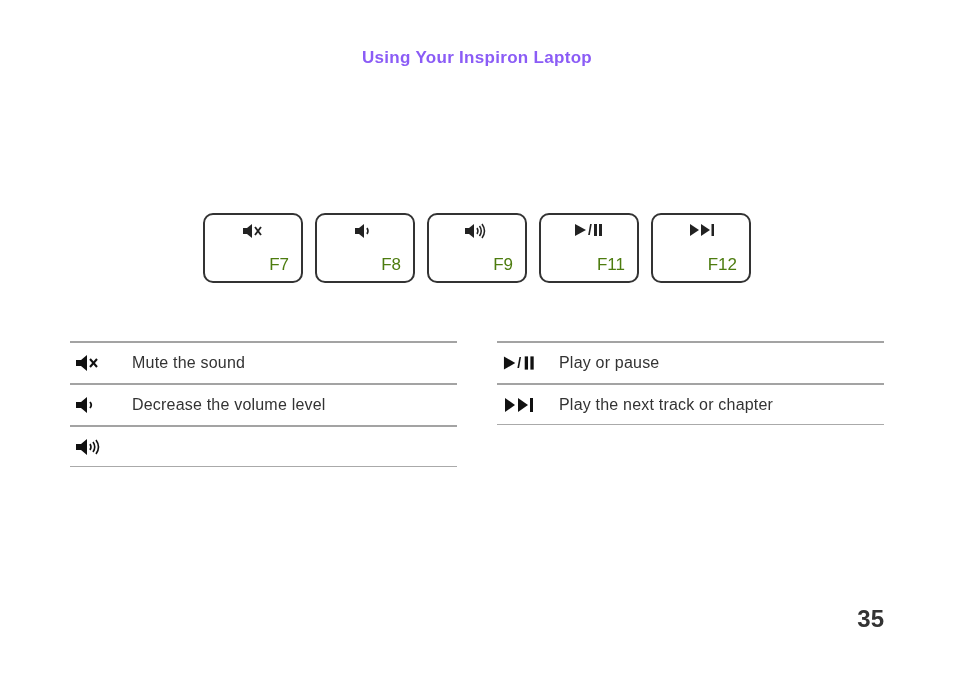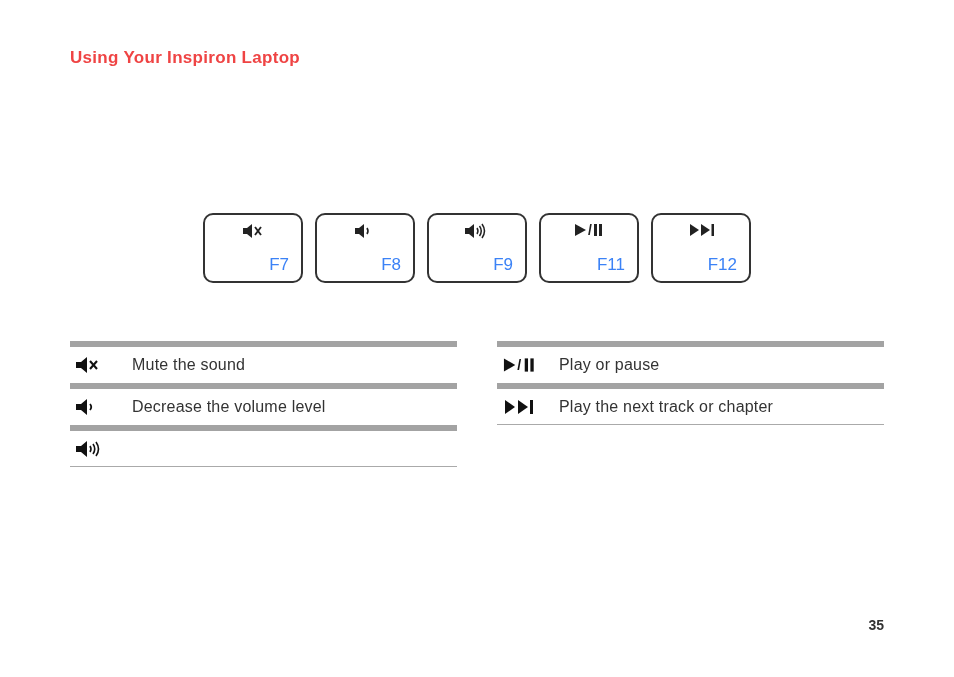--- a/index.html
+++ b/index.html
@@ -6,23 +6,23 @@
     body {
       width: 954px;
       height: 677px;
       background: #fff;
       font-family: Arial, Helvetica, sans-serif;
       color: #555;
       position: relative;
       padding: 48px 70px 40px 70px;
     }
     .header {
-      text-align: left;
+      text-align: center;
       font-weight: bold;
-      color: #ef4444;
+      color: #8b5cf6;
       font-size: 17px;
       letter-spacing: 0.3px;
     }
     .keys-row {
       display: flex;
       justify-content: center;
       gap: 12px;
       margin-top: 145px;
     }
     .key {
@@ -38,36 +38,36 @@
       top: 8px;
       left: 50%;
       transform: translateX(-50%);
       color: #222;
     }
     .key-label {
       position: absolute;
       bottom: 6px;
       right: 12px;
       font-size: 17px;
-      color: #3b82f6;
+      color: #4d7c0f;
       font-weight: 500;
     }
     .legend {
       display: flex;
       gap: 40px;
       margin-top: 58px;
       justify-content: center;
     }
     .legend-col {
       width: 390px;
     }
     .legend-row {
       display: flex;
       align-items: center;
-      border-top: 6px solid #a3a3a3;
+      border-top: 2px solid #a3a3a3;
       height: 42px;
       gap: 22px;
       padding-left: 6px;
     }
     .legend-col .legend-row:last-child {
       border-bottom: 1px solid #aaa;
     }
     .legend-icon {
       width: 34px;
       display: flex;
@@ -79,21 +79,21 @@
     .legend-text {
       font-size: 16px;
       color: #333;
       letter-spacing: 0.2px;
     }
     .page-number {
       position: absolute;
       bottom: 44px;
       right: 70px;
       font-weight: bold;
-      font-size: 14px;
+      font-size: 24px;
       color: #333;
     }
     svg { display: block; }
   </style>
 </head>
 <body>
 
 <div class="header">
   <span>Using Your Inspiron Laptop</span>
 </div>

